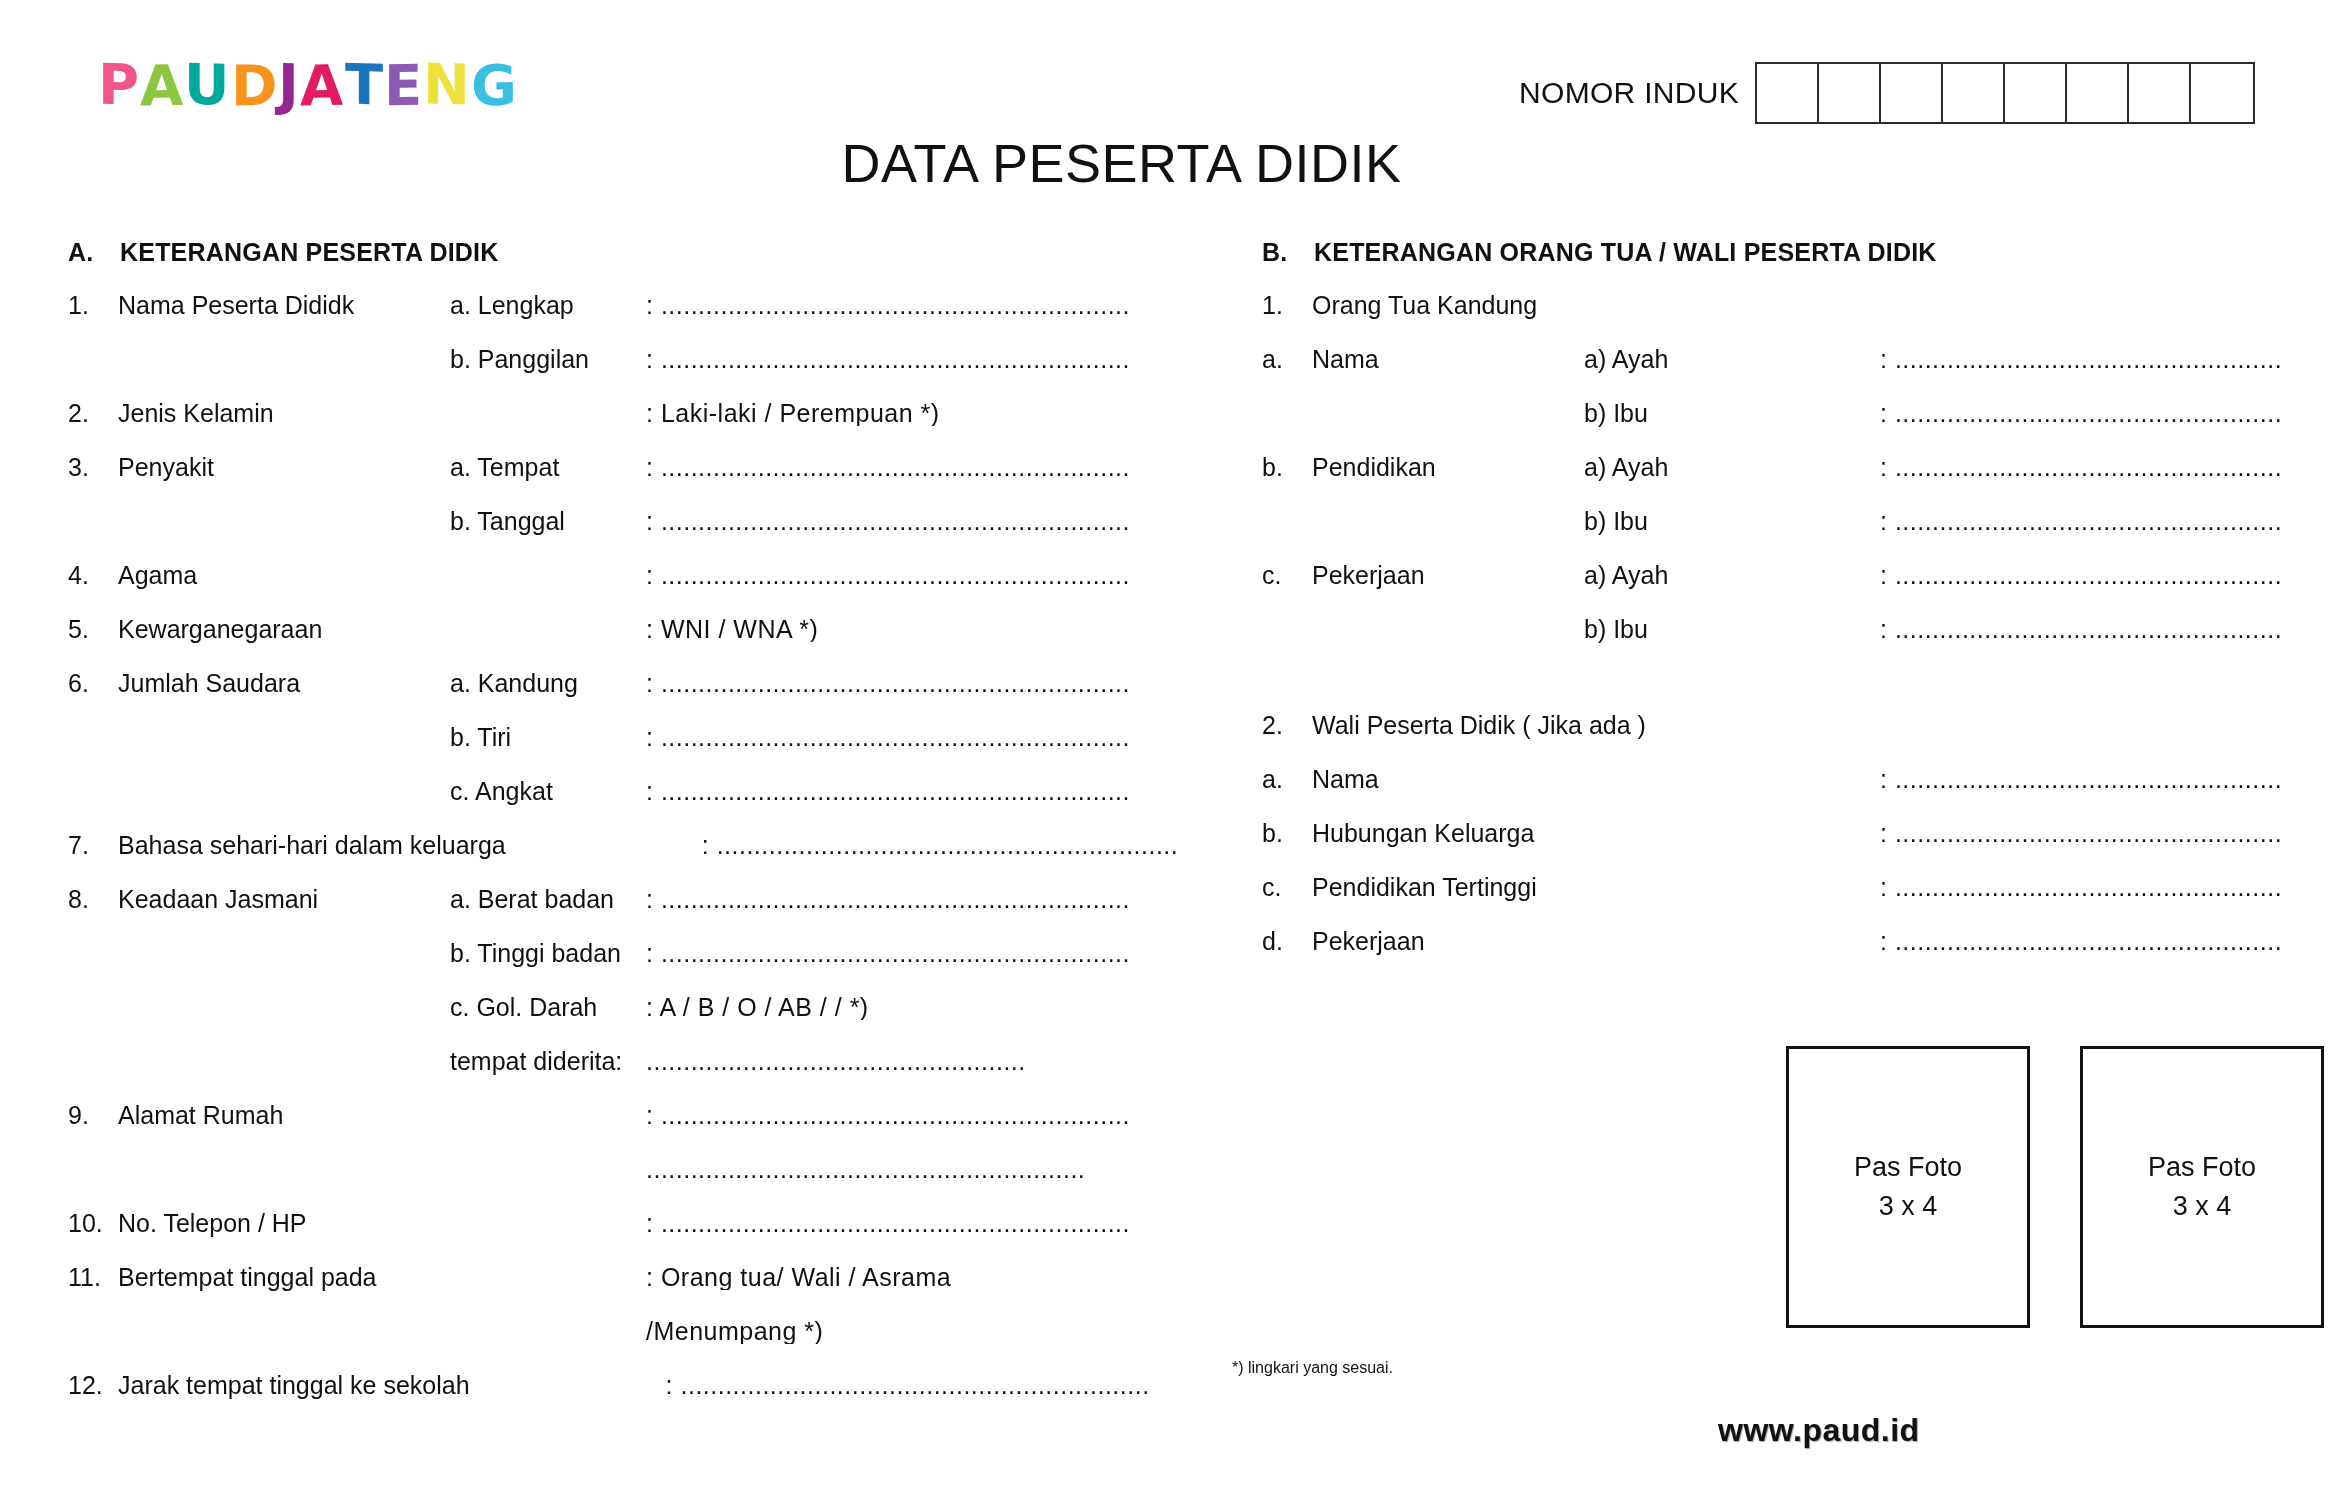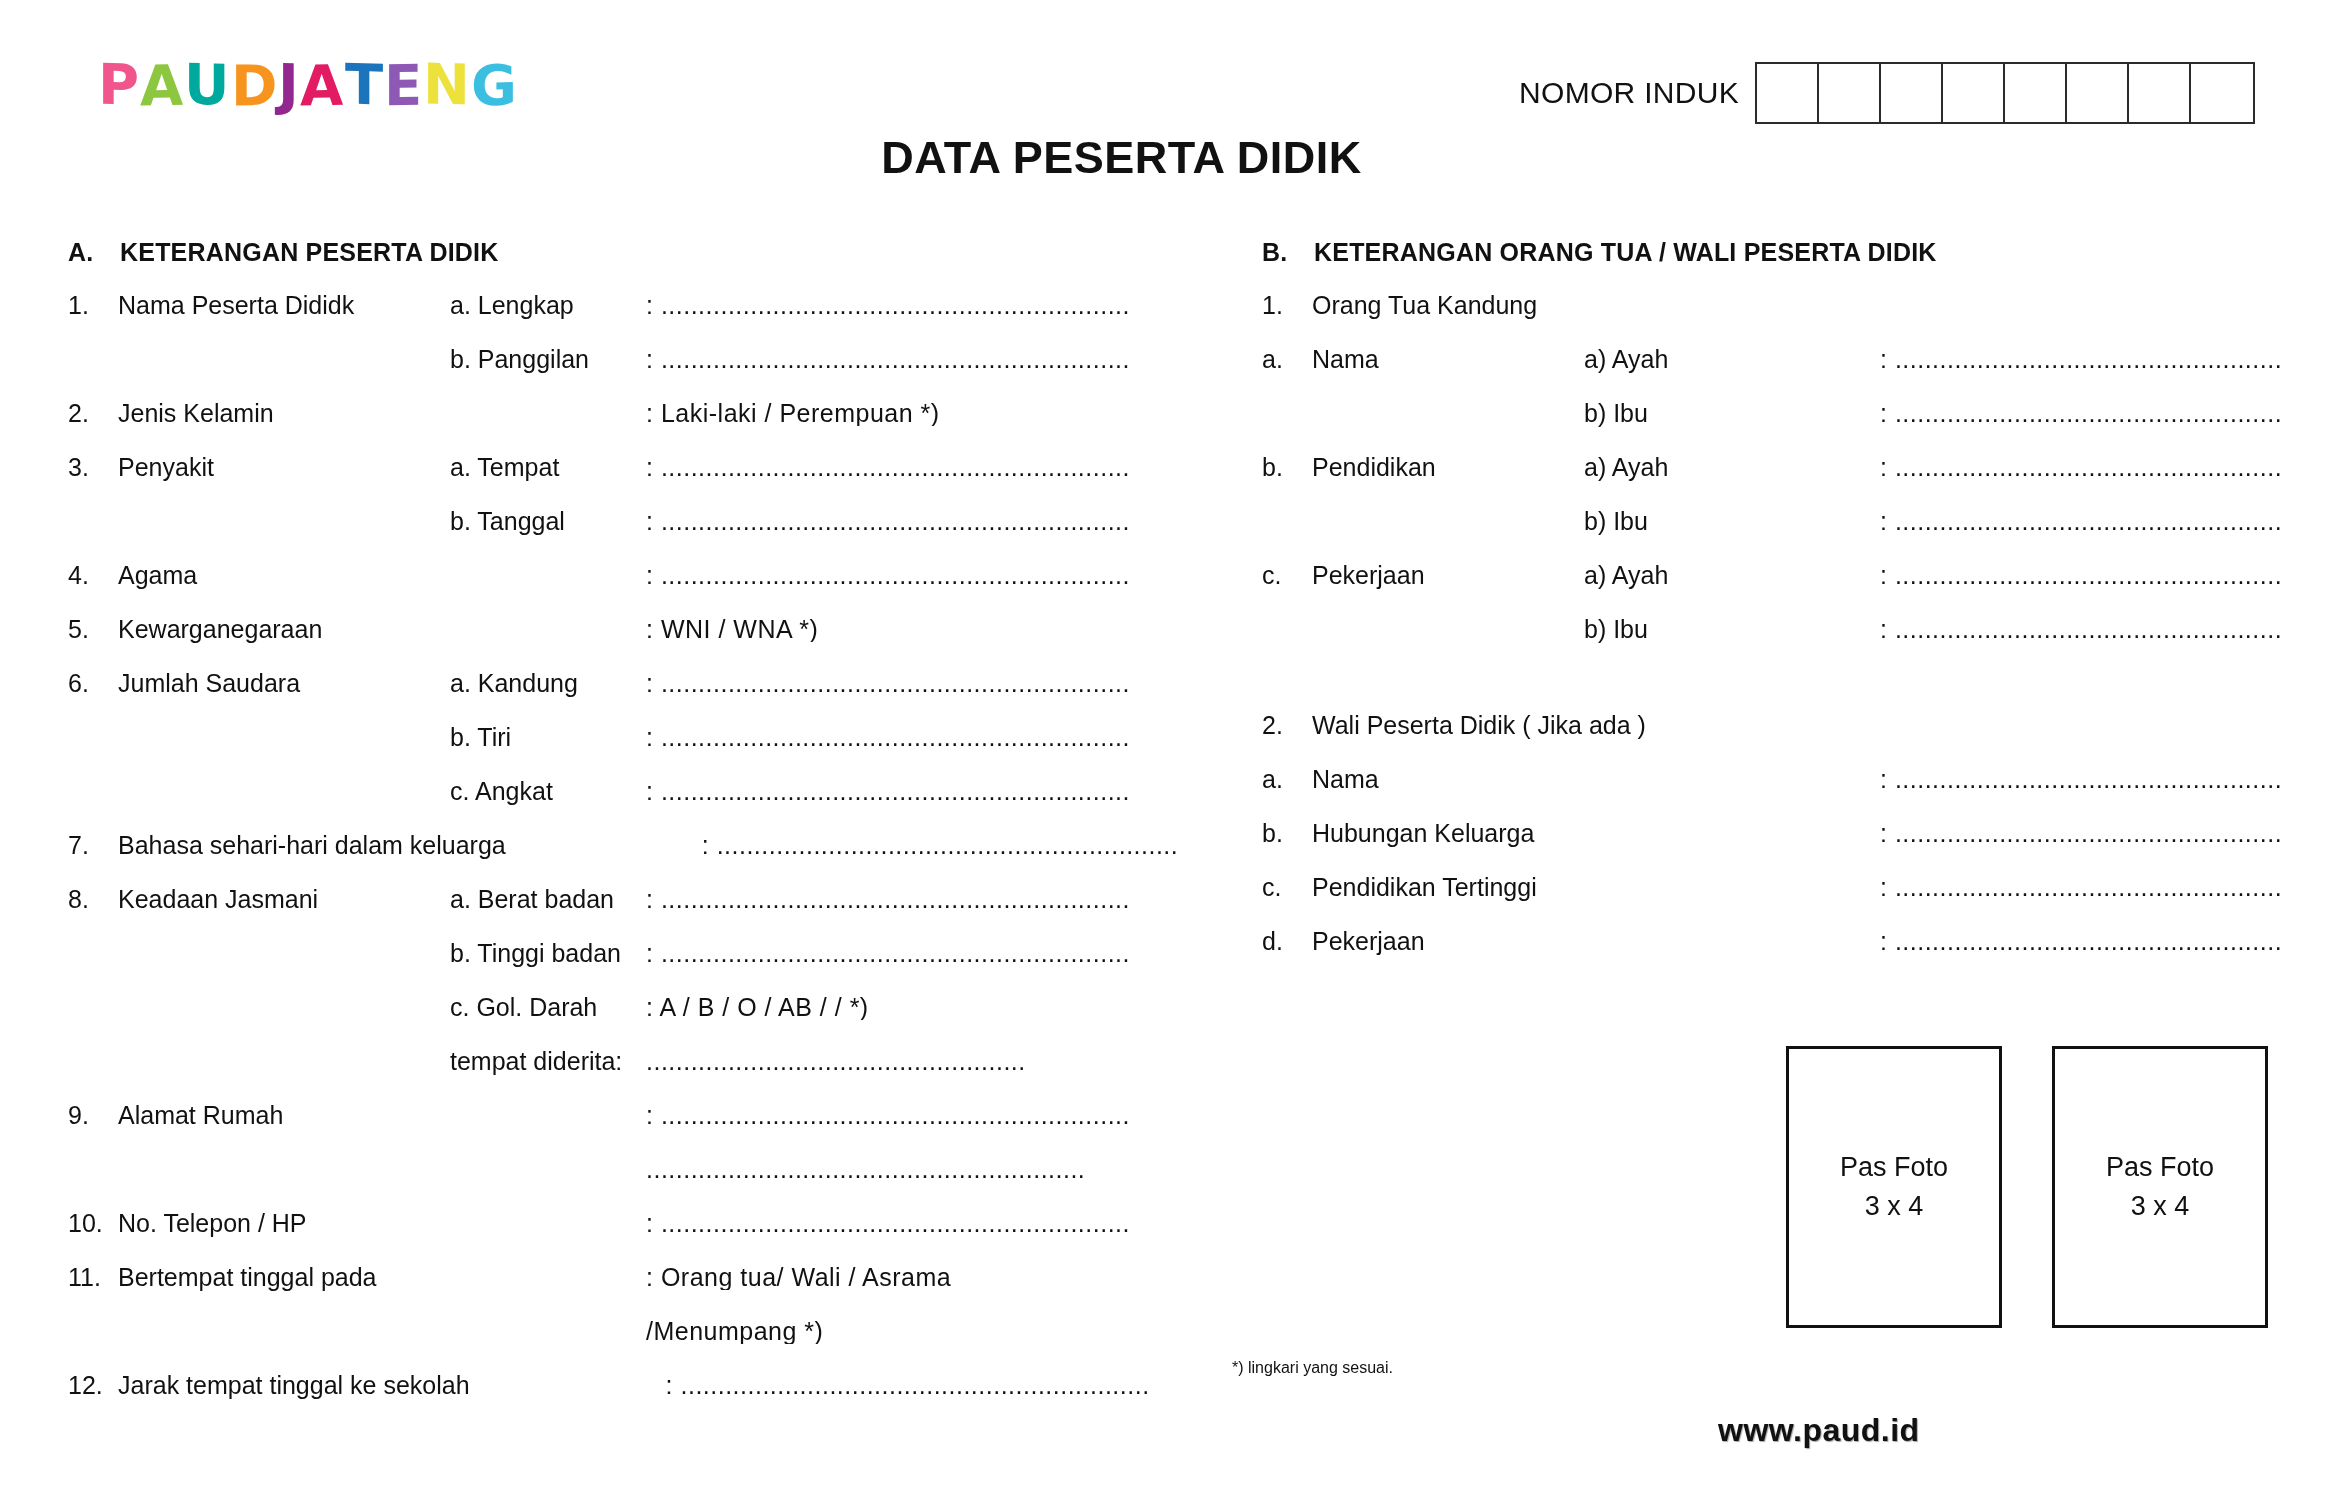--- a/index.html
+++ b/index.html
@@ -57,22 +57,22 @@
     border-right: 2.5px solid #2b2b2b;
     background: #fff;
   }
   .nomor-box:last-child { border-right: none; }
 
   .doc-title {
     position: absolute;
     left: 0; right: 0;
     top: 132px;
     text-align: center;
-    font-size: 45px;
-    font-weight: 700;
+    font-size: 54px;
+    font-weight: 400;
     letter-spacing: 0.5px;
   }
   .doc-title-inner { margin-left: -90px; display: inline-block; }
 
   
   .columns {
     position: absolute;
     top: 238px; left: 0;
     width: 2333px;
   }
@@ -122,21 +122,21 @@
   .spacer-md { height: 42px; }
 
   
   .photo-row {
     position: absolute;
     left: 1786px; top: 1046px;
     display: flex;
     gap: 50px;
   }
   .photo-box {
-    width: 216px; height: 282px;
+    width: 244px; height: 282px;
     border: 3px solid #111;
     display: flex;
     flex-direction: column;
     align-items: center;
     justify-content: center;
     font-size: 27px;
     line-height: 1.45;
     background: #fff;
   }
 

